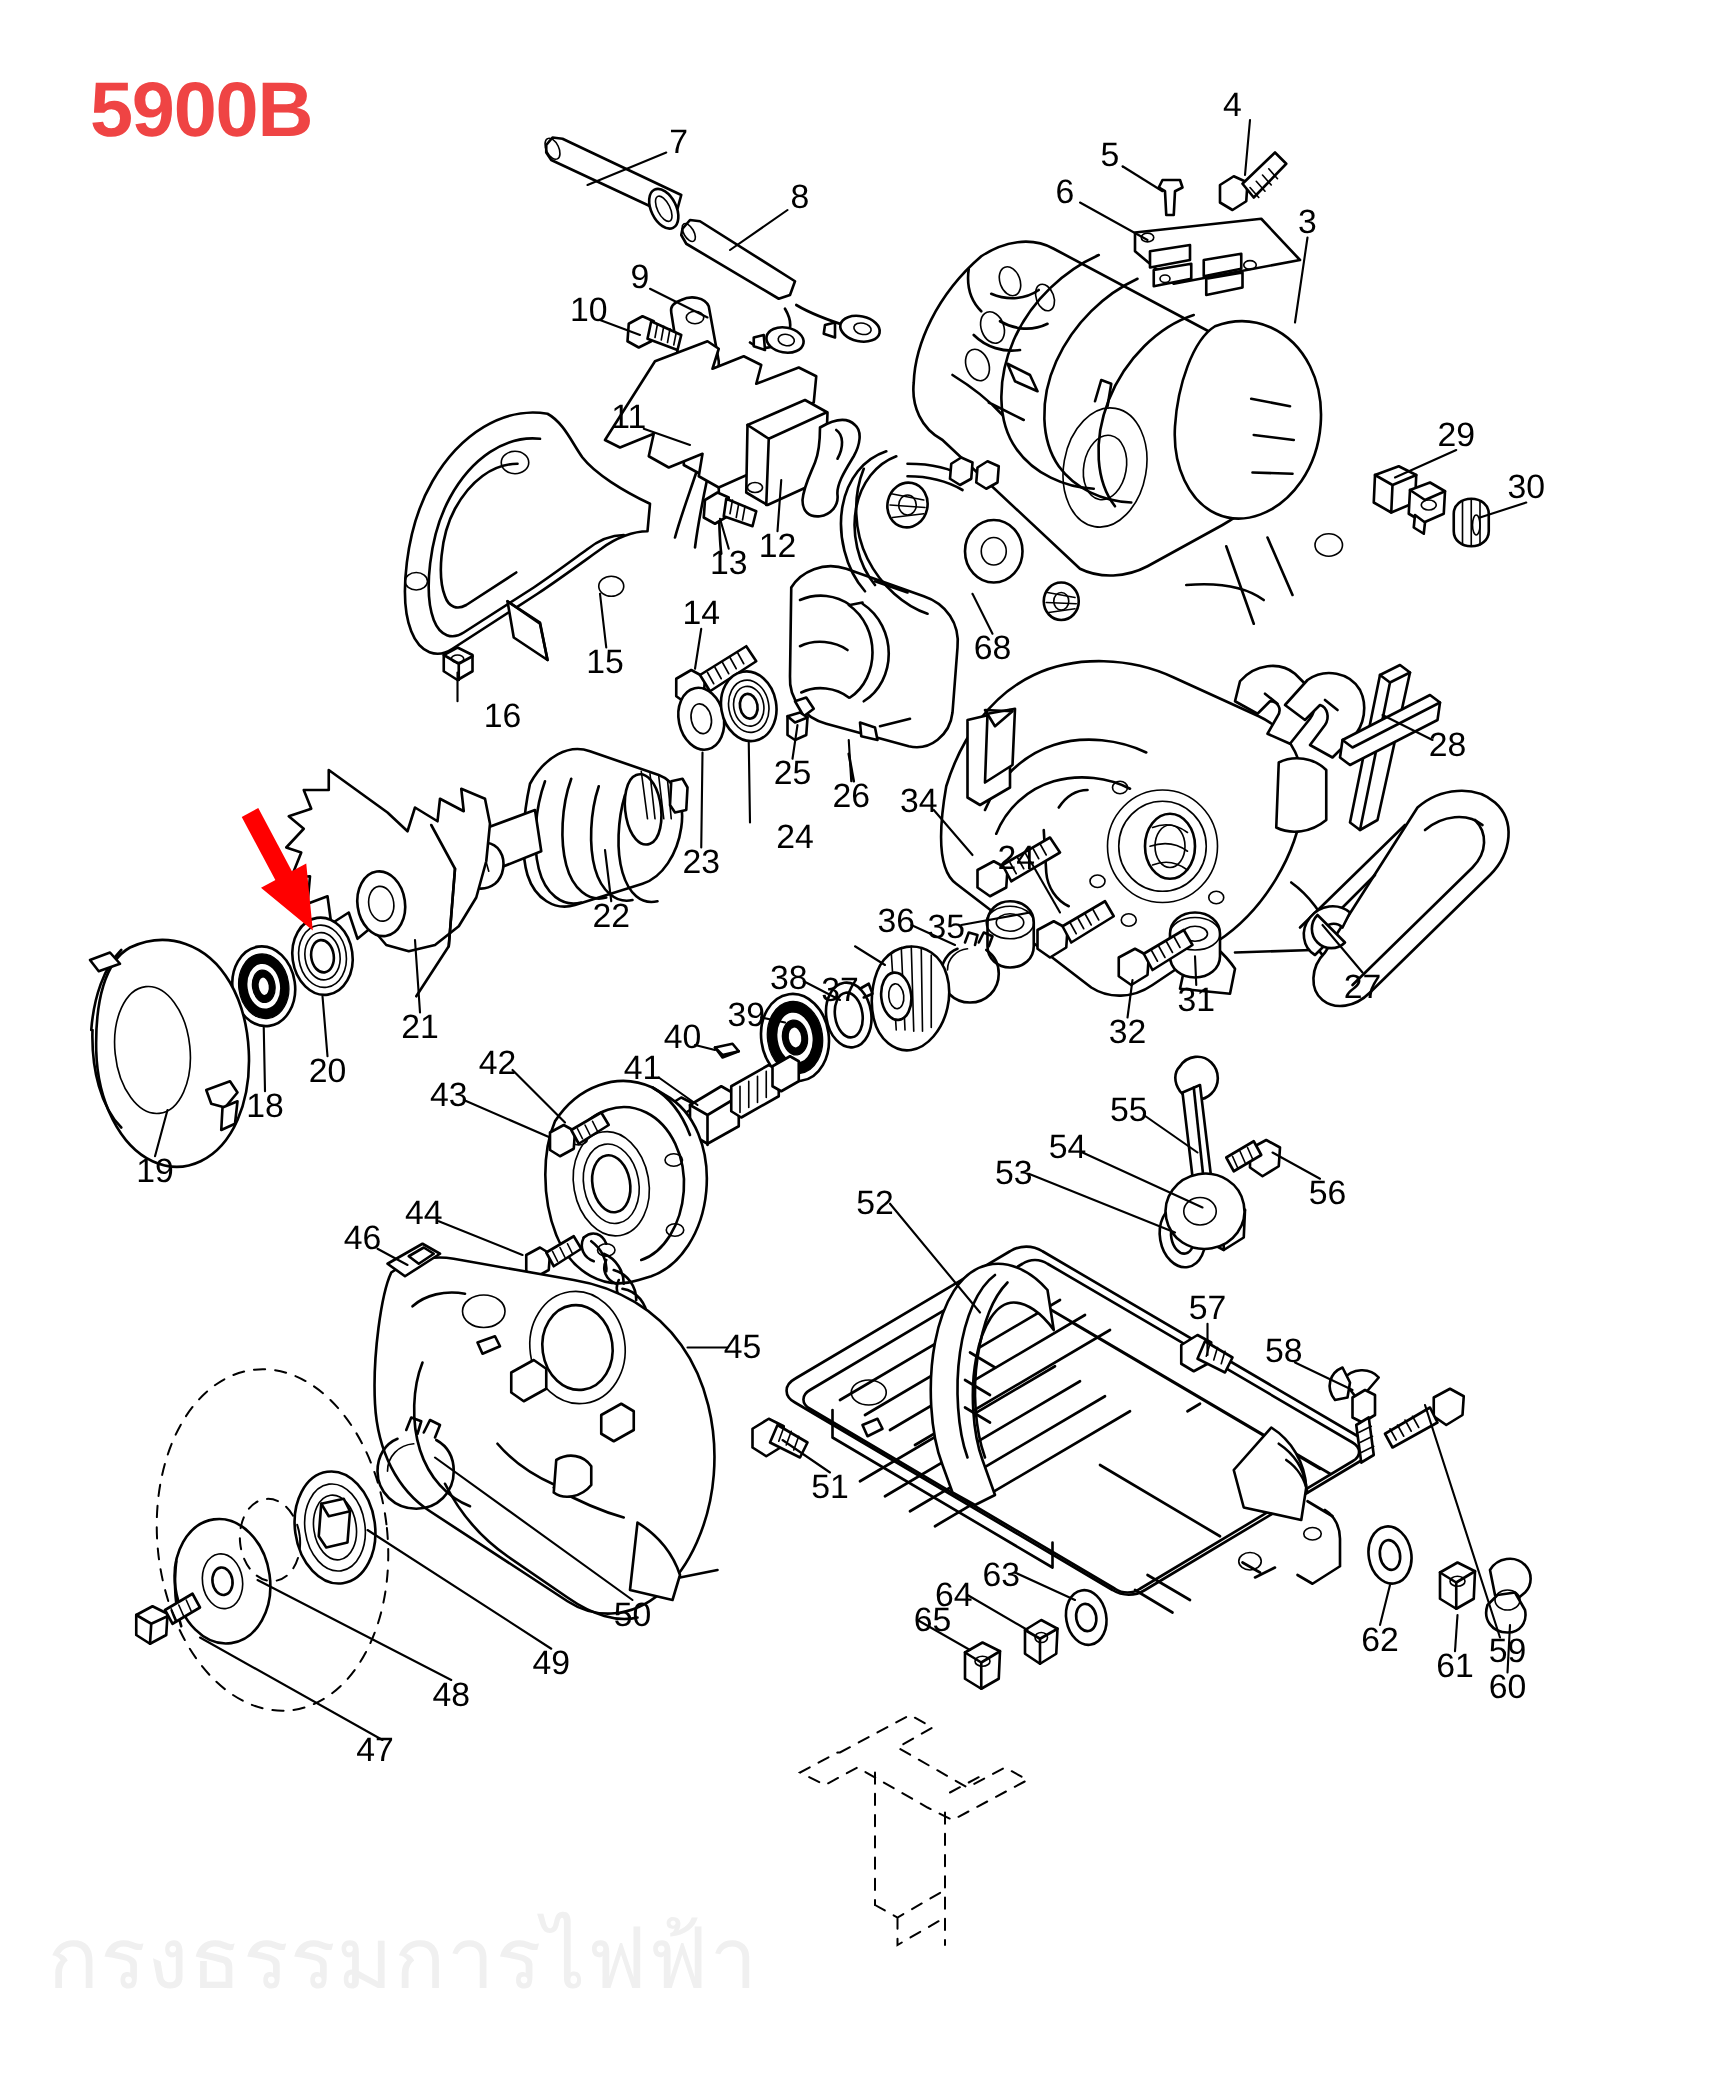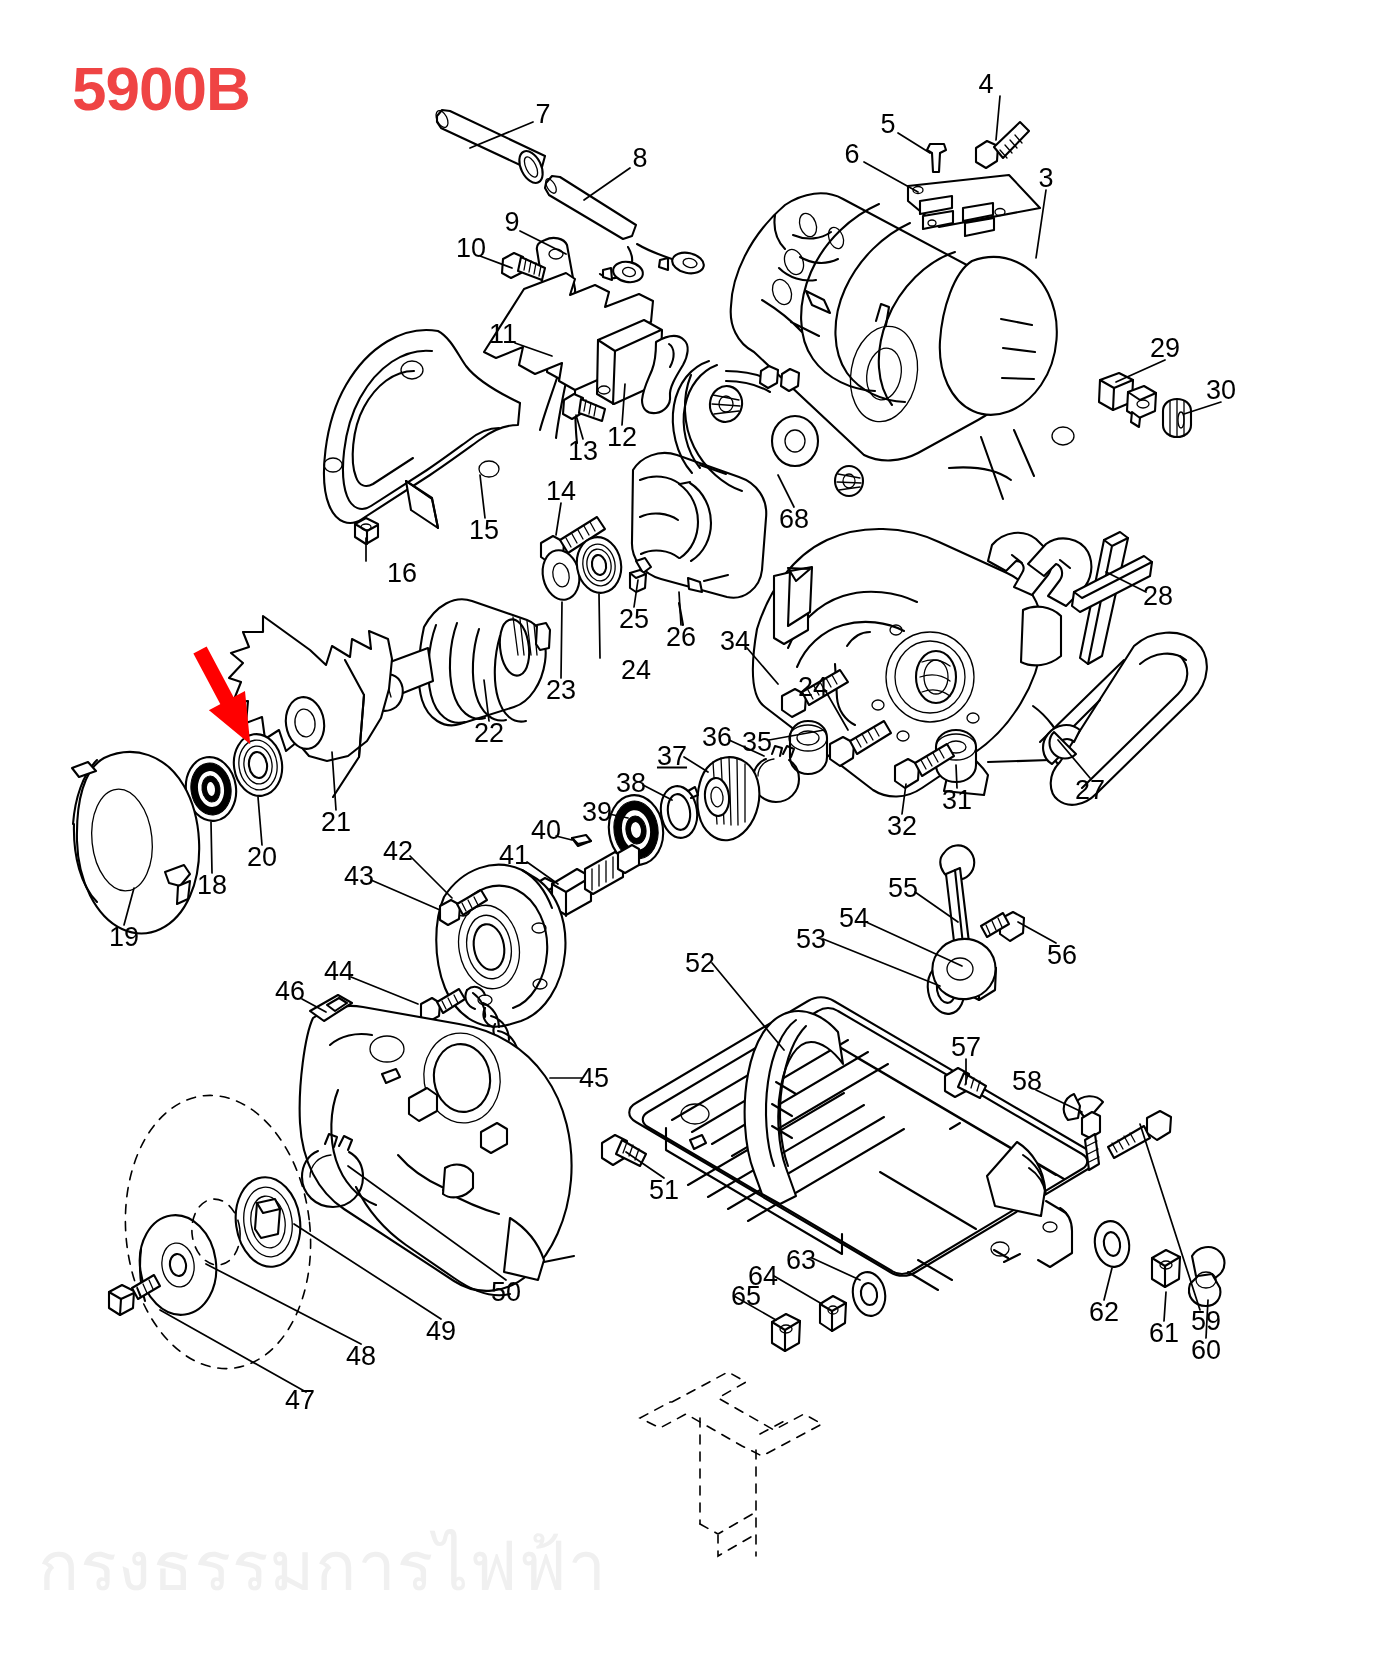--- a/index.html
+++ b/index.html
@@ -763,21 +763,21 @@
       <div class="callout" style="left: 1090px; top: 790px;">27</div>
       <div class="callout" style="left: 1158px; top: 596px;">28</div>
       <div class="callout" style="left: 1165px; top: 348px;">29</div>
       <div class="callout" style="left: 1221px; top: 390px;">30</div>
       <div class="callout" style="left: 957px; top: 800px;">31</div>
       <div class="callout" style="left: 902px; top: 826px;">32</div>
       <div class="callout" style="left: 813px; top: 687px;">24</div>
       <div class="callout" style="left: 735px; top: 641px;">34</div>
       <div class="callout" style="left: 757px; top: 742px;">35</div>
       <div class="callout" style="left: 717px; top: 737px;">36</div>
-      <div class="callout" style="left: 672px; top: 756px; text-decoration: underline;">37</div>
+      <div class="callout" style="left: 672px; top: 792px;">37</div>
       <div class="callout" style="left: 631px; top: 783px;">38</div>
       <div class="callout" style="left: 597px; top: 812px;">39</div>
       <div class="callout" style="left: 546px; top: 830px;">40</div>
       <div class="callout" style="left: 514px; top: 855px;">41</div>
       <div class="callout" style="left: 398px; top: 851px;">42</div>
       <div class="callout" style="left: 359px; top: 876px;">43</div>
       <div class="callout" style="left: 339px; top: 971px;">44</div>
       <div class="callout" style="left: 594px; top: 1078px;">45</div>
       <div class="callout" style="left: 290px; top: 991px;">46</div>
       <div class="callout" style="left: 300px; top: 1400px;">47</div>

